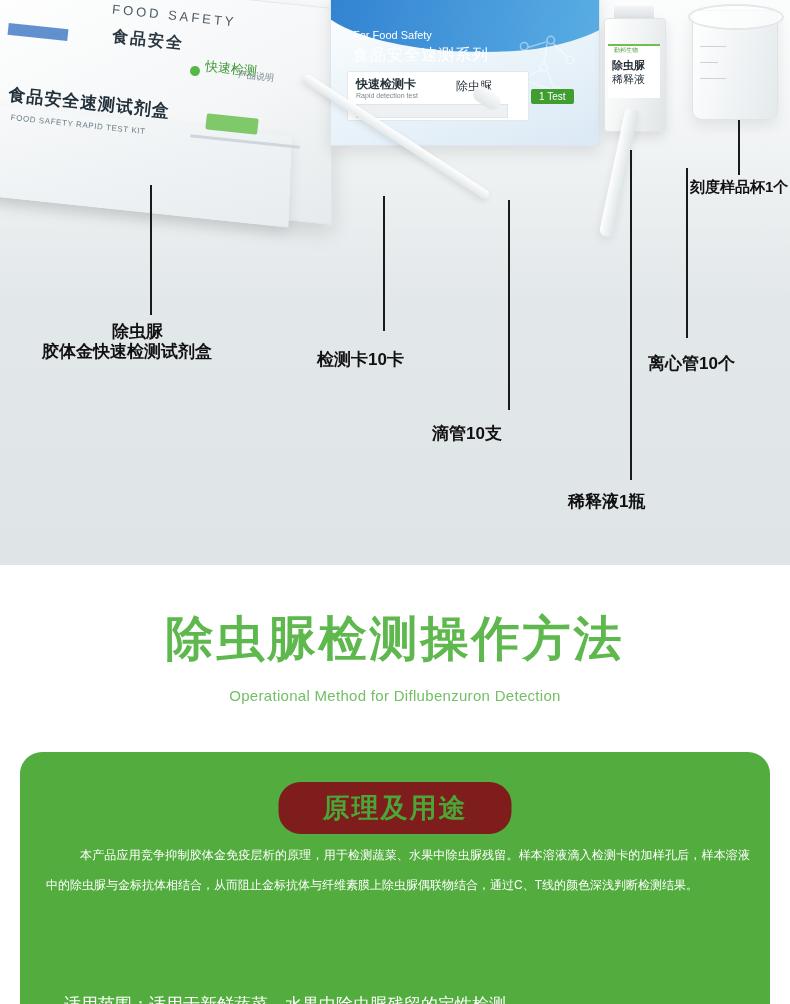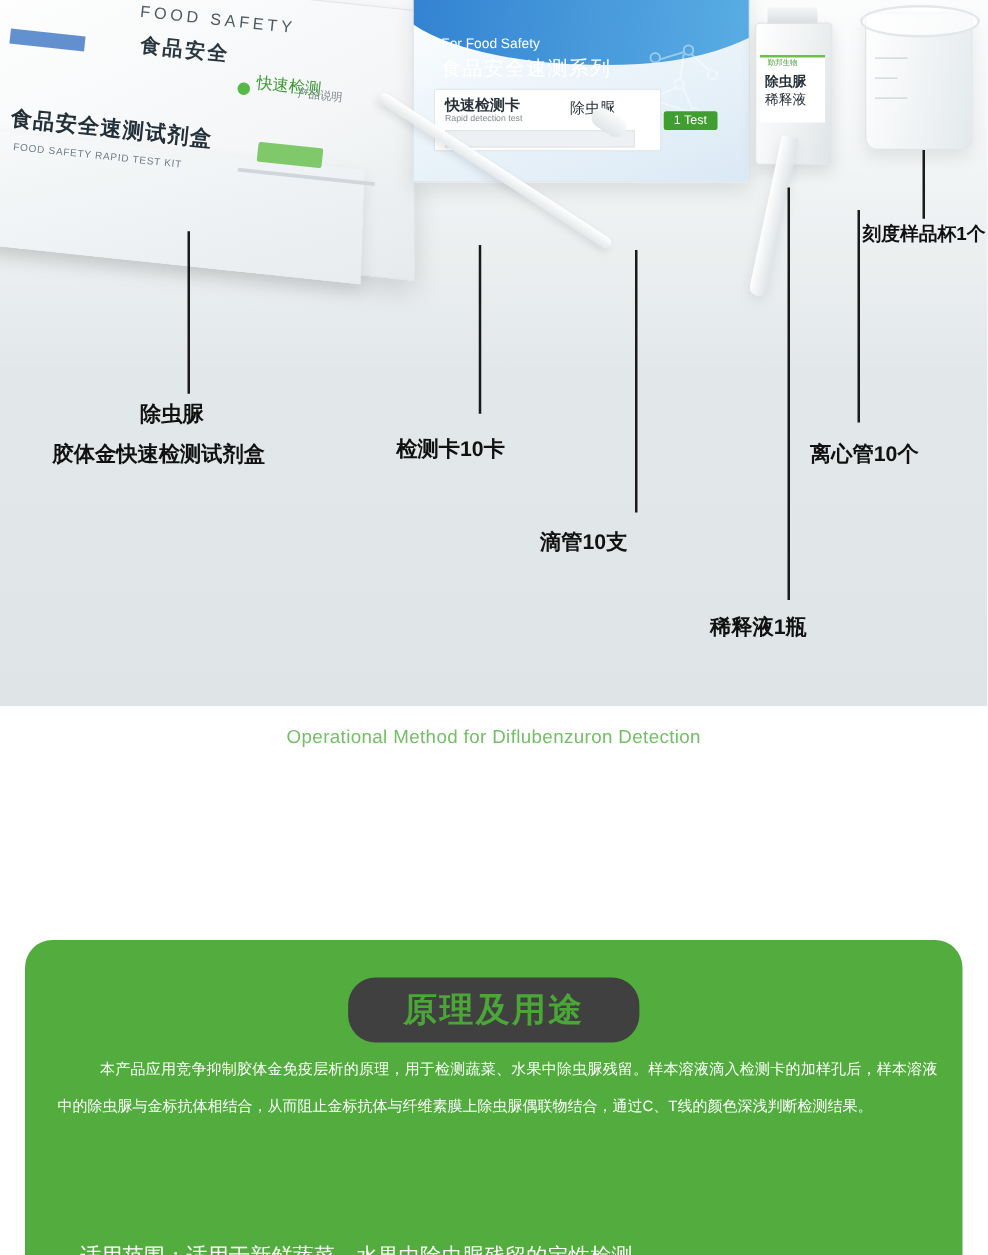--- a/index.html
+++ b/index.html
@@ -324,21 +324,21 @@
     border-radius: 22px 22px 0 0;
     box-sizing: border-box;
     padding: 0;
     overflow: hidden;
   }
   .card-head {
     position: absolute;
     left: 50%;
     transform: translateX(-50%);
     top: 30px;
-    background: #404040;
+    background: #7f1d1d;
     border-radius: 22px;
     padding: 8px 44px;
   }
   .card-head-text {
     font-size: 27px;
     font-weight: bold;
     color: #4aa637;
     letter-spacing: 2px;
   }
   .card-body {
@@ -427,29 +427,30 @@
     <div class="tube"></div>
 
     <div class="lead" style="left:150px; top:185px; height:130px;"></div>
     <div class="lead" style="left:383px; top:196px; height:135px;"></div>
     <div class="lead" style="left:508px; top:200px; height:210px;"></div>
     <div class="lead" style="left:630px; top:150px; height:330px;"></div>
     <div class="lead" style="left:686px; top:168px; height:170px;"></div>
     <div class="lead" style="left:738px; top:120px; height:55px;"></div>
 
     <div class="label" style="left:112px; top:320px;">除虫脲</div>
-    <div class="label" style="left:42px; top:352px;">胶体金快速检测试剂盒</div>
+    <div class="label" style="left:42px; top:340px;">胶体金快速检测试剂盒</div>
     <div class="label" style="left:317px; top:348px;">检测卡10卡</div>
     <div class="label" style="left:432px; top:422px;text-align:right;">滴管10支</div>
     <div class="label" style="left:568px; top:490px;">稀释液1瓶</div>
     <div class="label" style="left:648px; top:352px;">离心管10个</div>
     <div class="label small" style="left:690px; top:178px;">刻度样品杯1个</div>
   </div>
 
   <div class="title-band">
+    <div class="title-cn">除虫脲检测操作方法</div>
     <div class="title-en">Operational Method for Diflubenzuron Detection</div>
   </div>
 
   <div class="green-card">
     <div class="card-head">
       <div class="card-head-text">原理及用途</div>
     </div>
     <div class="card-body">
       <p class="indent">本产品应用竞争抑制胶体金免疫层析的原理，用于检测蔬菜、水果中除虫脲残留。样本溶液滴入检测卡的加样孔后，样本溶液中的除虫脲与金标抗体相结合，从而阻止金标抗体与纤维素膜上除虫脲偶联物结合，通过C、T线的颜色深浅判断检测结果。</p>
     </div>

